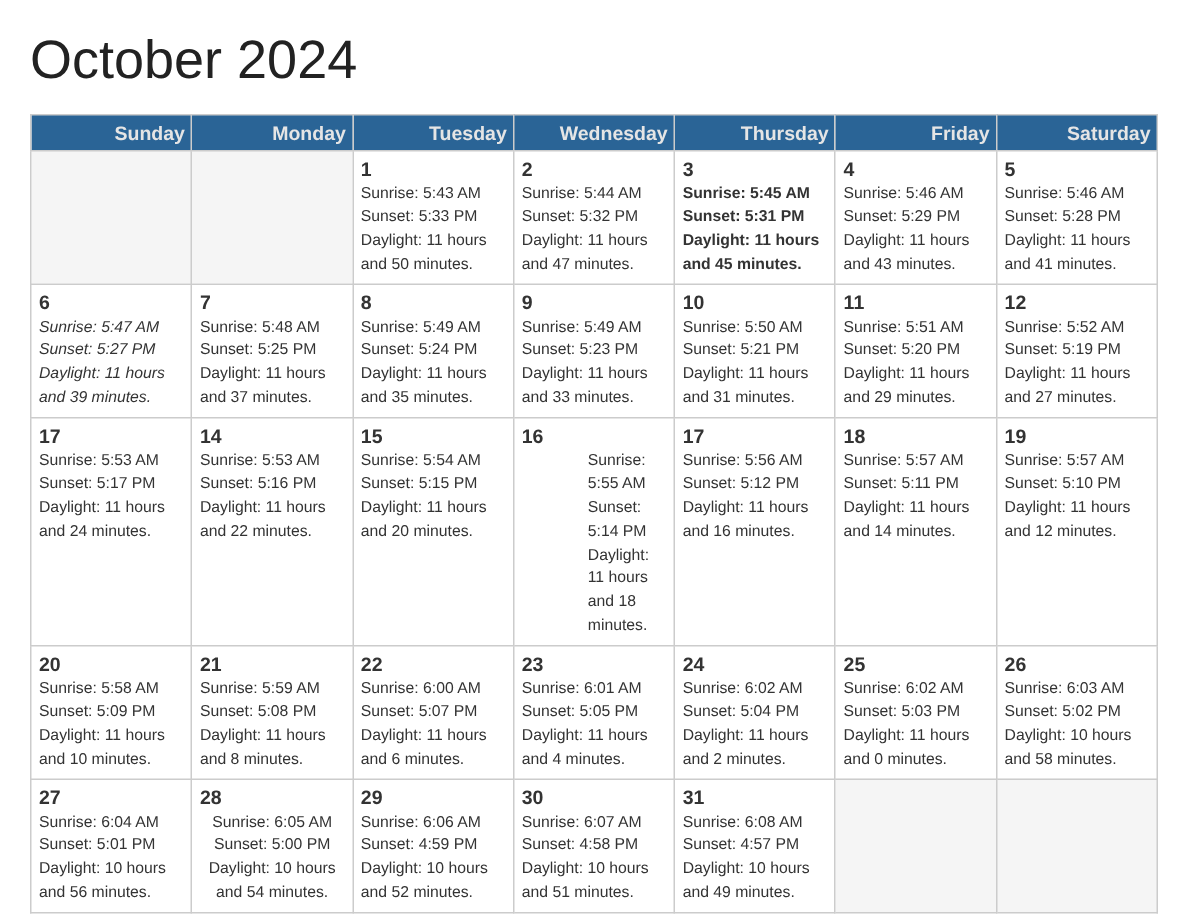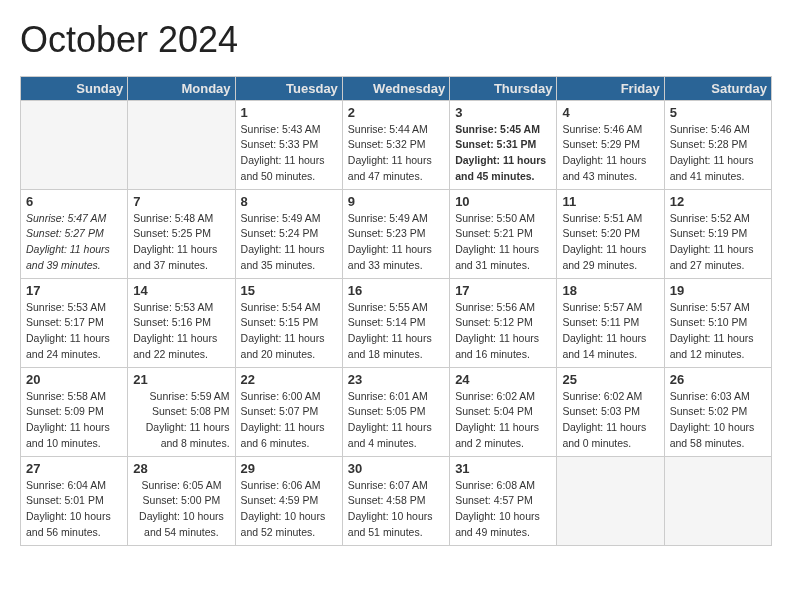--- a/index.html
+++ b/index.html
@@ -219,21 +219,21 @@
         </td>
         <td>
           <div class="day-number">15</div>
           <div class="day-info" style="white-space: pre-line;">Sunrise: 5:54 AM
 Sunset: 5:15 PM
 Daylight: 11 hours
 and 20 minutes.</div>
         </td>
         <td>
           <div class="day-number">16</div>
-          <div class="day-info" style="white-space: pre-line;">Sunrise: 5:55 AM
+          <div class="day-info" style="white-space: pre-line; margin-left: 44px;">Sunrise: 5:55 AM
 Sunset: 5:14 PM
 Daylight: 11 hours
 and 18 minutes.</div>
         </td>
         <td>
           <div class="day-number">17</div>
           <div class="day-info" style="white-space: pre-line;">Sunrise: 5:56 AM
 Sunset: 5:12 PM
 Daylight: 11 hours
 and 16 minutes.</div>
@@ -256,21 +256,21 @@
       <tr>
         <td>
           <div class="day-number">20</div>
           <div class="day-info" style="white-space: pre-line;">Sunrise: 5:58 AM
 Sunset: 5:09 PM
 Daylight: 11 hours
 and 10 minutes.</div>
         </td>
         <td>
           <div class="day-number">21</div>
-          <div class="day-info" style="white-space: pre-line; text-align: right;">Sunrise: 5:59 AM
+          <div class="day-info" style="white-space: pre-line;">Sunrise: 5:59 AM
 Sunset: 5:08 PM
 Daylight: 11 hours
 and 8 minutes.</div>
         </td>
         <td>
           <div class="day-number">22</div>
           <div class="day-info" style="white-space: pre-line;">Sunrise: 6:00 AM
 Sunset: 5:07 PM
 Daylight: 11 hours
 and 6 minutes.</div>

